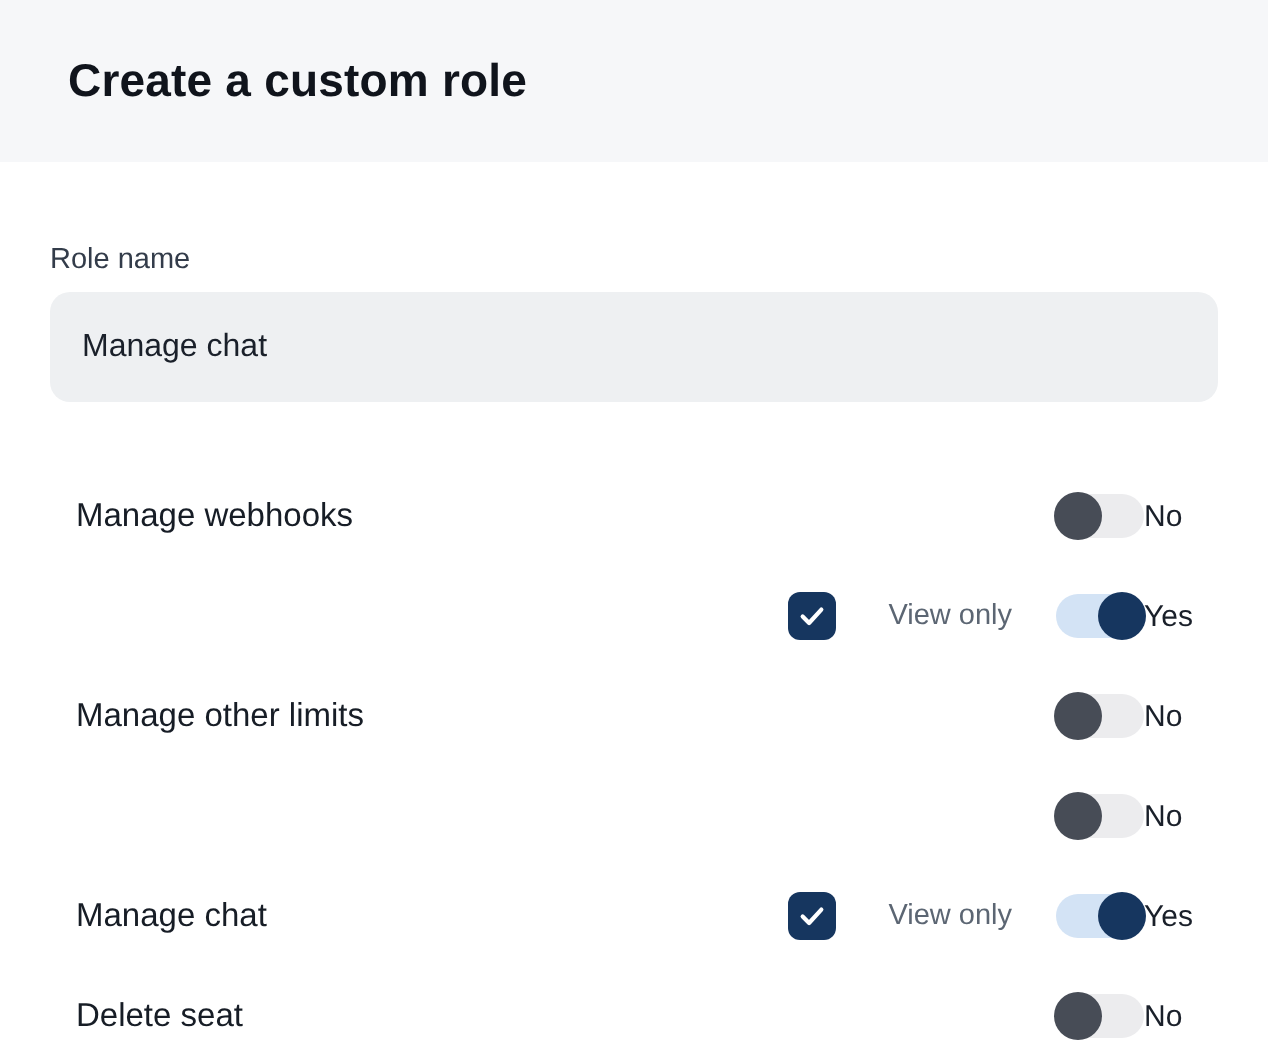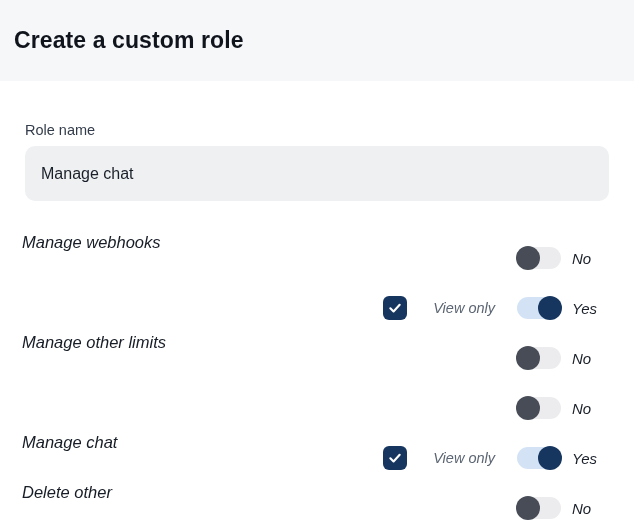--- a/index.html
+++ b/index.html
@@ -1,40 +1,40 @@
 <!DOCTYPE html>
 <html><head>
 <meta charset="utf-8">
 <style>
   * { margin:0; padding:0; box-sizing:border-box; }
   html,body { width:634px; height:525px; overflow:hidden; background:#ffffff;
     font-family:"Liberation Sans", sans-serif; }
 
   .header {
     height:81px; background:#f6f7f9; display:flex; align-items:center;
-    padding:0 14px;
+    padding:0 34px;
   }
   .header h1 {
     font-size:23px; font-weight:600; color:#10141c; letter-spacing:0.1px;
   }
 
   .form-section { padding:41px 25px 0 25px; }
   .field-label {
     display:block; font-size:14.5px; color:#333c4a; margin-bottom:8px;
   }
   .text-input {
     width:100%; height:55px; background:#eef0f2; border:none; outline:none;
     border-radius:10px; padding:0 16px; font-size:16px; color:#1a202a;
     font-family:"Liberation Sans", sans-serif; display:block;
   }
 
   .rows { margin-top:32px; }
   .row {
-    height:50px; display:flex; 
-    padding-left:22px; padding-right:28px;font-style:italic;
+    height:50px; display:flex; align-items:center;
+    padding-left:38px; padding-right:28px;
   }
   .row-label { font-size:16.5px; color:#171d26; }
   .row-controls { margin-left:auto; display:flex; align-items:center; }
 
   .viewonly-group { display:flex; align-items:center; margin-right:22px; }
   .checkbox {
     width:24px; height:24px; border-radius:6px; background:#16365f;
     display:flex; align-items:center; justify-content:center; cursor:pointer;
   }
   .viewonly-label { font-size:14.5px; color:#5c6673; margin-left:26px; }
@@ -44,21 +44,21 @@
     position:relative; cursor:pointer; flex-shrink:0;
   }
   .toggle .knob {
     position:absolute; top:-1px; left:-1px; width:24px; height:24px;
     border-radius:50%; background:#474c56;
   }
   .toggle.on { background:#d3e3f5; }
   .toggle.on .knob { left:auto; right:-1px; background:#16365f; }
 
   .state-label {
-    font-size:15px; color:#1a202a; margin-left:11px; width:34px;
+    font-size:15px; color:#1a202a; width:34px;
     text-align:left;
   }
 </style>
 </head>
 <body>
 
 <div class="header">
   <h1>Create a custom role</h1>
 </div>
 
@@ -129,21 +129,21 @@
         <span class="viewonly-label">View only</span>
       </span>
       <span class="toggle on">
         <span class="knob"></span>
       </span>
       <span class="state-label">Yes</span>
     </span>
   </div>
 
   <div class="row">
-    <span class="row-label">Delete other</span>
+    <span class="row-label">Delete seat</span>
     <span class="row-controls">
 
       <span class="toggle">
         <span class="knob"></span>
       </span>
       <span class="state-label">No</span>
     </span>
   </div>
 </div>
 

